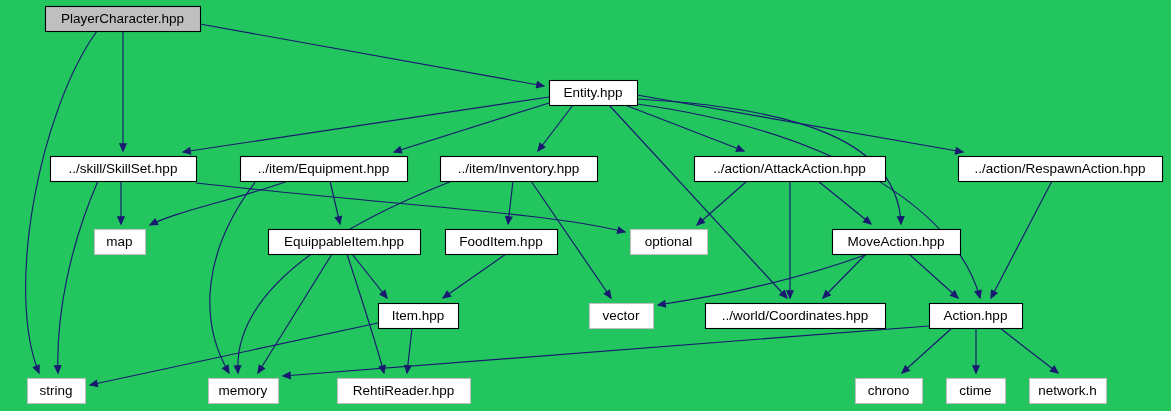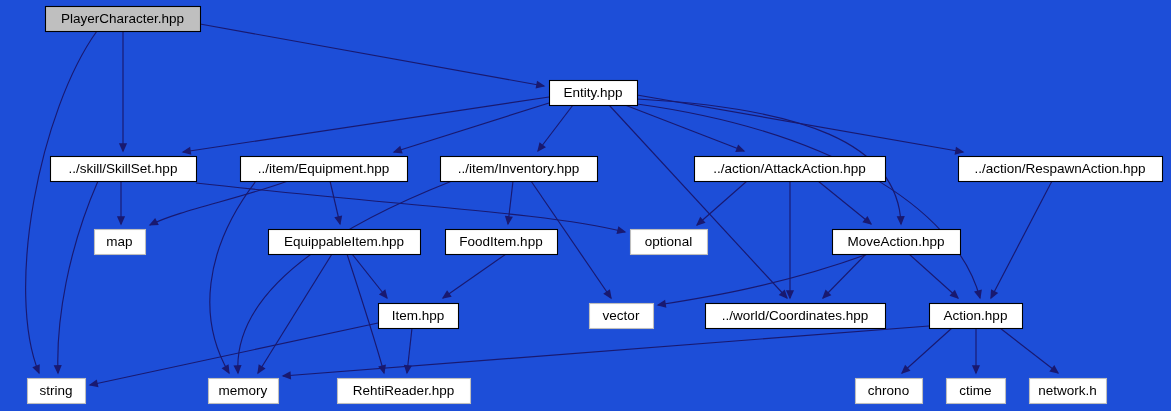--- a/index.html
+++ b/index.html
@@ -1,17 +1,17 @@
 <!DOCTYPE html>
 <html><head>
 <meta charset="utf-8">
 <style>
   html,body{margin:0;padding:0;background:#ffffff;}
   body{font-family:"Liberation Sans", sans-serif;}
-  #graph-wrap{position:relative;width:1171px;height:411px;background:#1d4ed8;overflow:hidden;}
+  #graph-wrap{position:relative;width:1171px;height:411px;background:#22c55e;overflow:hidden;}
   svg text{font-family:"Liberation Sans", sans-serif;font-size:13.5px;fill:#000;}
   svg path.edge{fill:none;stroke-width:1.15;}
   svg rect.node{stroke-width:1.1;}
 </style>
 </head>
 <body>
 
 <div id="graph-wrap">
   <svg id="graph-svg" width="1171" height="411" viewBox="0 0 1171 411" xmlns="http://www.w3.org/2000/svg">
     <defs>

